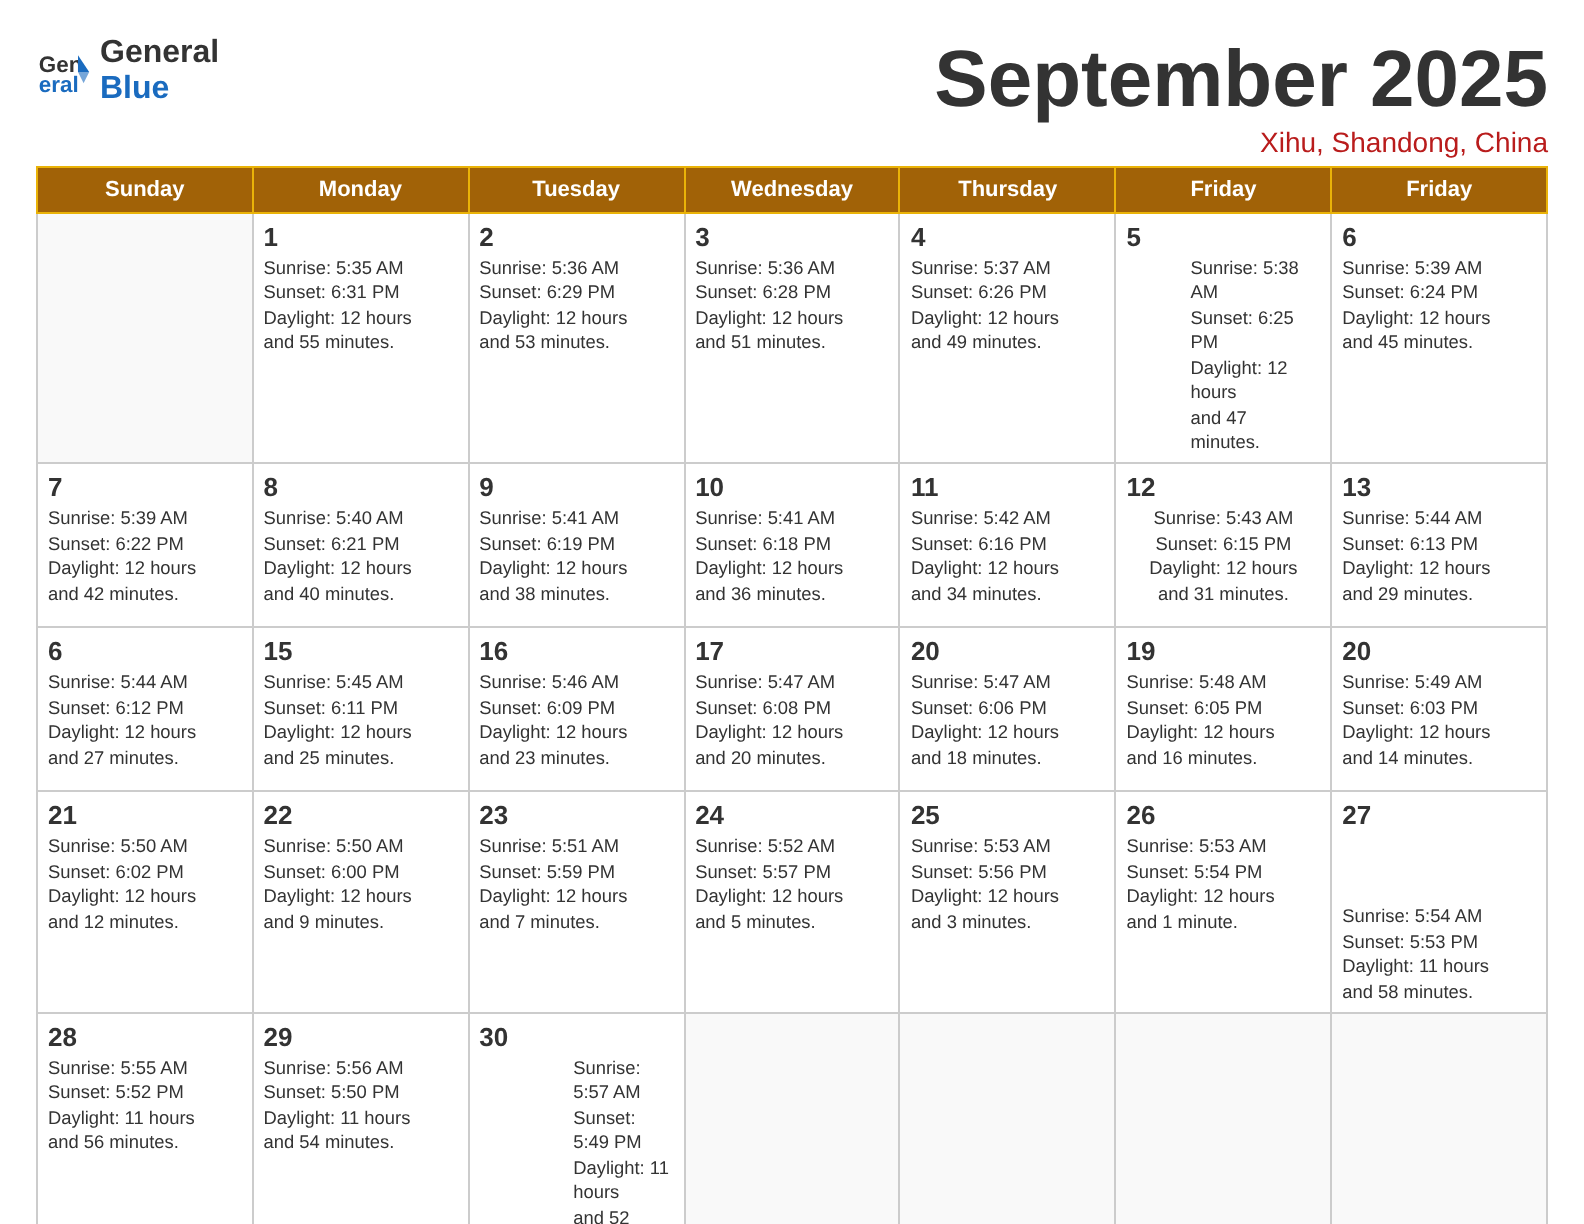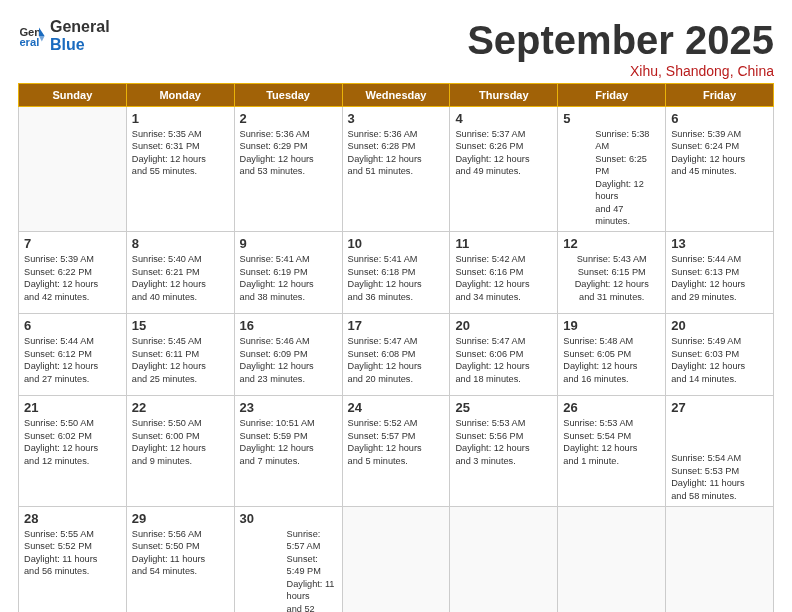--- a/index.html
+++ b/index.html
@@ -277,21 +277,21 @@
           </td>
           <td>
             <span class="day-num">22</span>
             <div class="day-info" style="white-space: pre-line;">Sunrise: 5:50 AM
 Sunset: 6:00 PM
 Daylight: 12 hours
 and 9 minutes.</div>
           </td>
           <td>
             <span class="day-num">23</span>
-            <div class="day-info" style="white-space: pre-line;">Sunrise: 10:51 AM
+            <div class="day-info" style="white-space: pre-line;">Sunrise: 5:51 AM
 Sunset: 5:59 PM
 Daylight: 12 hours
 and 7 minutes.</div>
           </td>
           <td>
             <span class="day-num">24</span>
             <div class="day-info" style="white-space: pre-line;">Sunrise: 5:52 AM
 Sunset: 5:57 PM
 Daylight: 12 hours
 and 5 minutes.</div>

